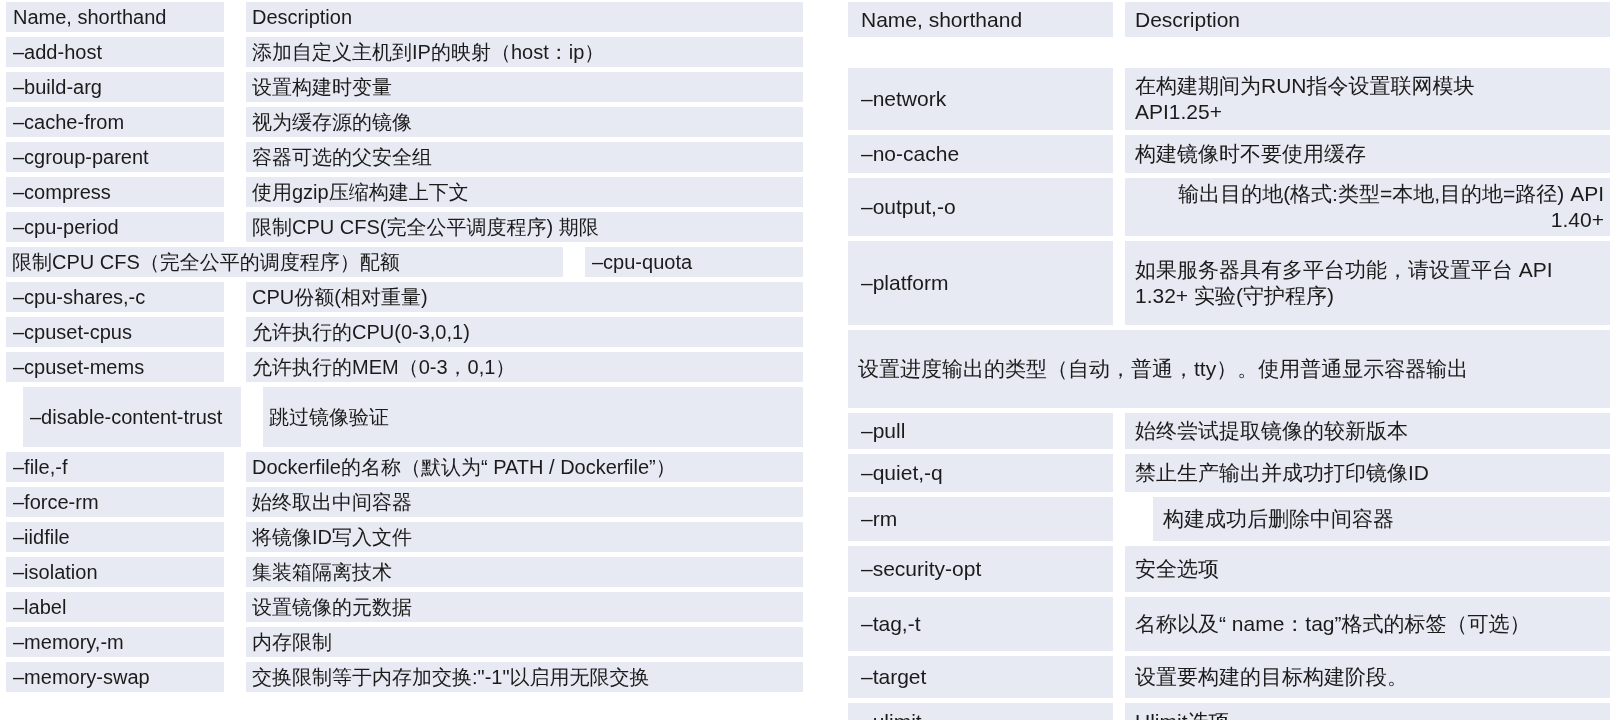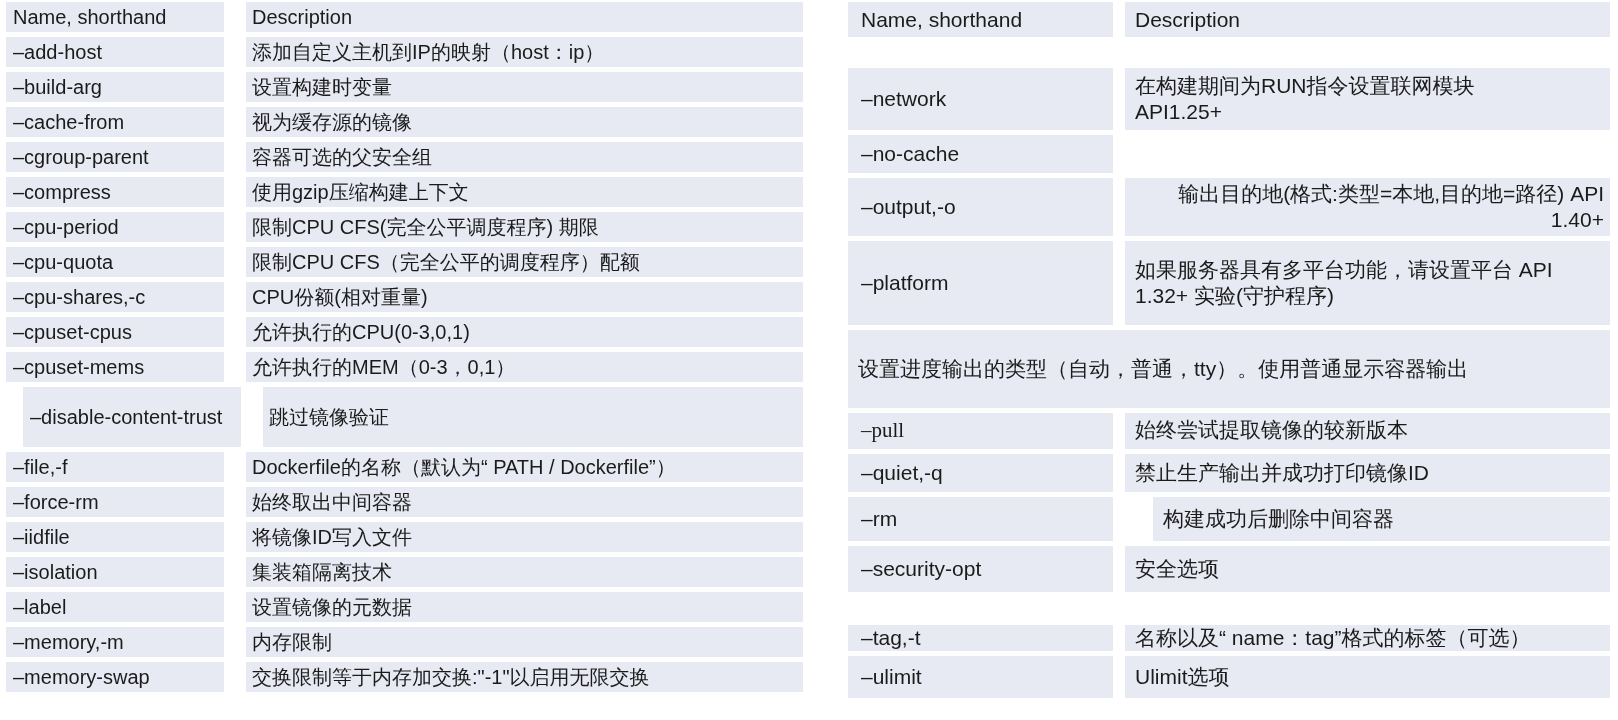--- a/index.html
+++ b/index.html
@@ -40,25 +40,25 @@
   
   .tbl-left .row:nth-child(12) { min-height: 60px; padding-left: 17px; }
 
   
   .tbl-right .row:nth-child(1)  { min-height: 35px; }
   .tbl-right .row:nth-child(2)  { min-height: 62px; margin-top: 31px; }
   .tbl-right .row:nth-child(3)  { min-height: 38px; }
   .tbl-right .row:nth-child(4)  { min-height: 58px; text-align: right; }
   .tbl-right .row:nth-child(5)  { min-height: 84px; }
   .tbl-right .row:nth-child(6)  { min-height: 78px; }
-  .tbl-right .row:nth-child(7)  { min-height: 36px; font-family: Liberation Serif, serif; }
+  .tbl-right .row:nth-child(7)  { min-height: 36px; }
   .tbl-right .row:nth-child(8)  { min-height: 38px; }
   .tbl-right .row:nth-child(9)  { min-height: 44px; gap: 40px; }
   .tbl-right .row:nth-child(10) { min-height: 46px; }
-  .tbl-right .row:nth-child(11) { min-height: 54px; align-items: flex-end; }
+  .tbl-right .row:nth-child(11) { min-height: 54px; }
   .tbl-right .row:nth-child(12) { min-height: 42px; }
   .tbl-right .row:nth-child(13) { min-height: 38px; }
 
   .cell {
     background: var(--row-bg, #E8EAF3);
     display: flex;
     align-items: center;
     box-sizing: border-box;
     line-height: 1.22;
   }
@@ -104,22 +104,22 @@
     </div>
     <div class="row">
       <div class="cell name">–compress</div>
       <div class="cell desc">使用gzip压缩构建上下文</div>
     </div>
     <div class="row">
       <div class="cell name">–cpu-period</div>
       <div class="cell desc">限制CPU CFS(完全公平调度程序) 期限</div>
     </div>
     <div class="row">
+      <div class="cell desc">限制CPU CFS（完全公平的调度程序）配额</div>
       <div class="cell name">–cpu-quota</div>
-      <div class="cell desc">限制CPU CFS（完全公平的调度程序）配额</div>
     </div>
     <div class="row">
       <div class="cell name">–cpu-shares,-c</div>
       <div class="cell desc">CPU份额(相对重量)</div>
     </div>
     <div class="row">
       <div class="cell name">–cpuset-cpus</div>
       <div class="cell desc">允许执行的CPU(0-3,0,1)</div>
     </div>
     <div class="row">
@@ -165,20 +165,21 @@
       <div class="cell name">Name, shorthand</div>
       <div class="cell desc">Description</div>
     </div>
     <div class="row">
       <div class="cell name">–network</div>
       <div class="cell desc">在构建期间为RUN指令设置联网模块
 API1.25+</div>
     </div>
     <div class="row">
       <div class="cell name">–no-cache</div>
+      <div class="cell desc">构建镜像时不要使用缓存</div>
     </div>
     <div class="row">
       <div class="cell name">–output,-o</div>
       <div class="cell desc">输出目的地(格式:类型=本地,目的地=路径) API 1.40+</div>
     </div>
     <div class="row">
       <div class="cell name">–platform</div>
       <div class="cell desc">如果服务器具有多平台功能，请设置平台 API 1.32+ 实验(守护程序)</div>
     </div>
     <div class="row">
@@ -198,16 +199,20 @@
     </div>
     <div class="row">
       <div class="cell name">–security-opt</div>
       <div class="cell desc">安全选项</div>
     </div>
     <div class="row">
       <div class="cell name">–tag,-t</div>
       <div class="cell desc">名称以及“ name：tag”格式的标签（可选）</div>
     </div>
     <div class="row">
+      <div class="cell name">–target</div>
+      <div class="cell desc">设置要构建的目标构建阶段。</div>
+    </div>
+    <div class="row">
       <div class="cell name">–ulimit</div>
       <div class="cell desc">Ulimit选项</div>
     </div>
   </div>
 
 </body></html>

